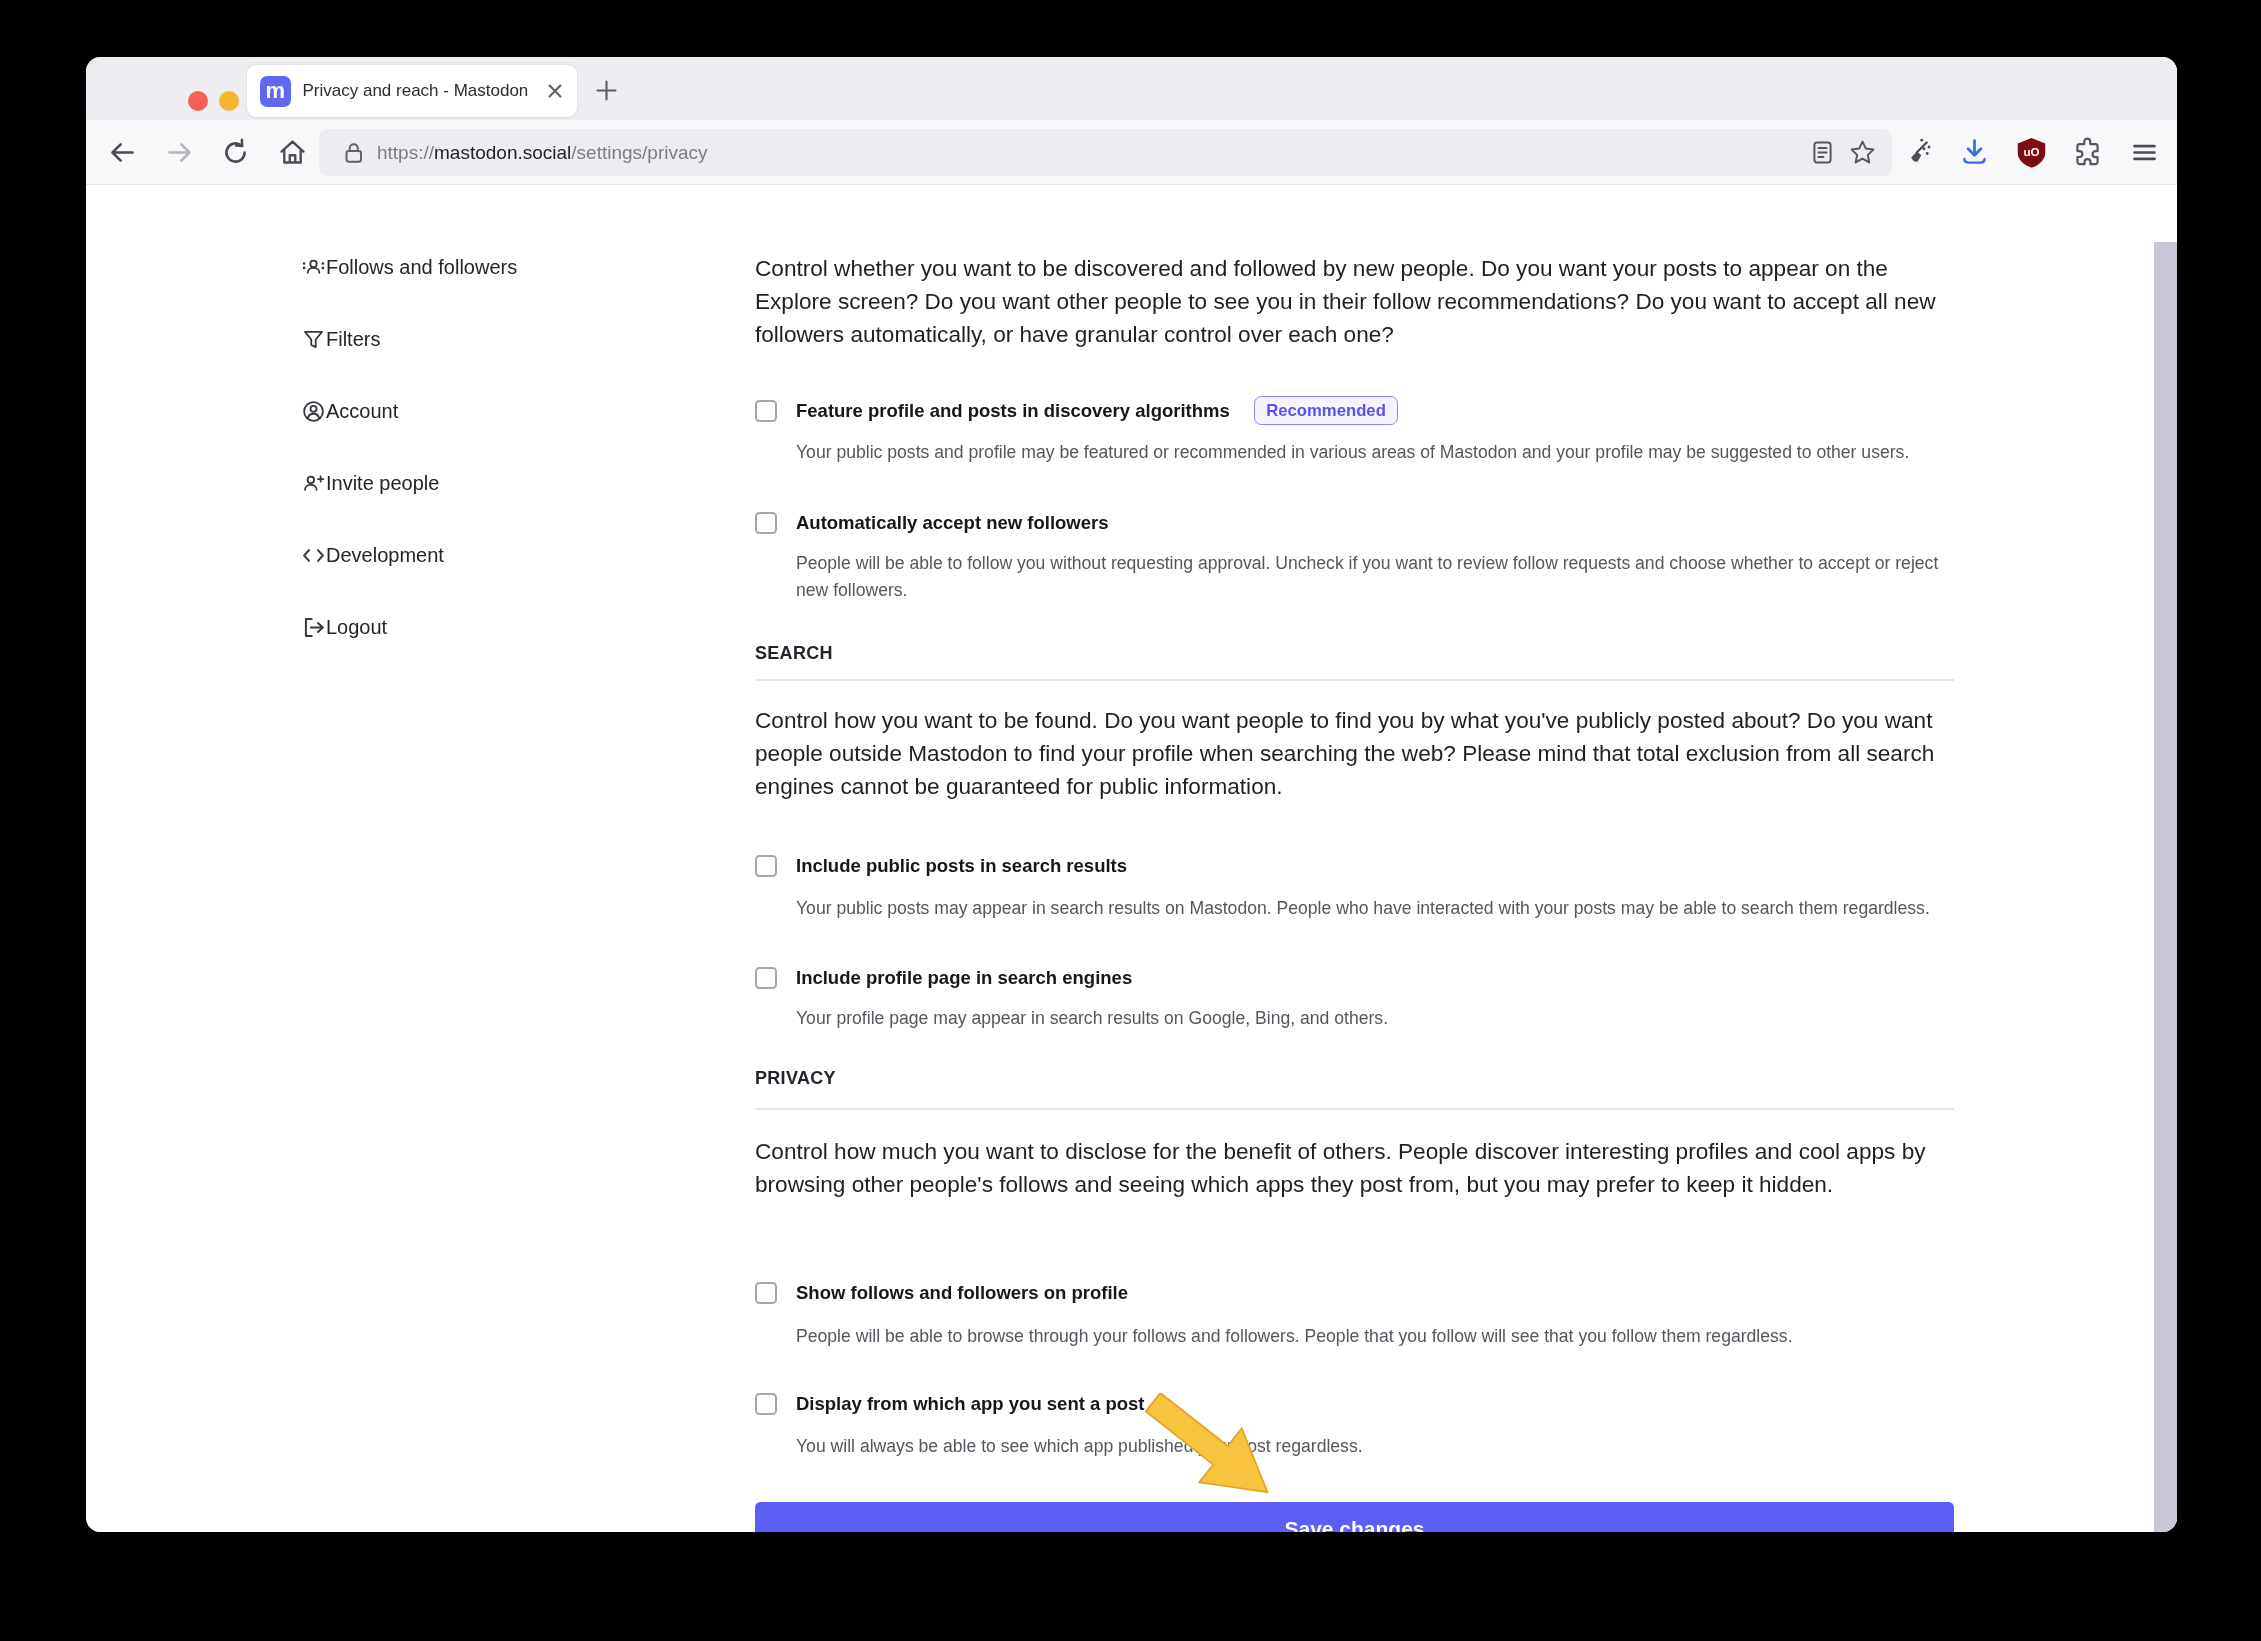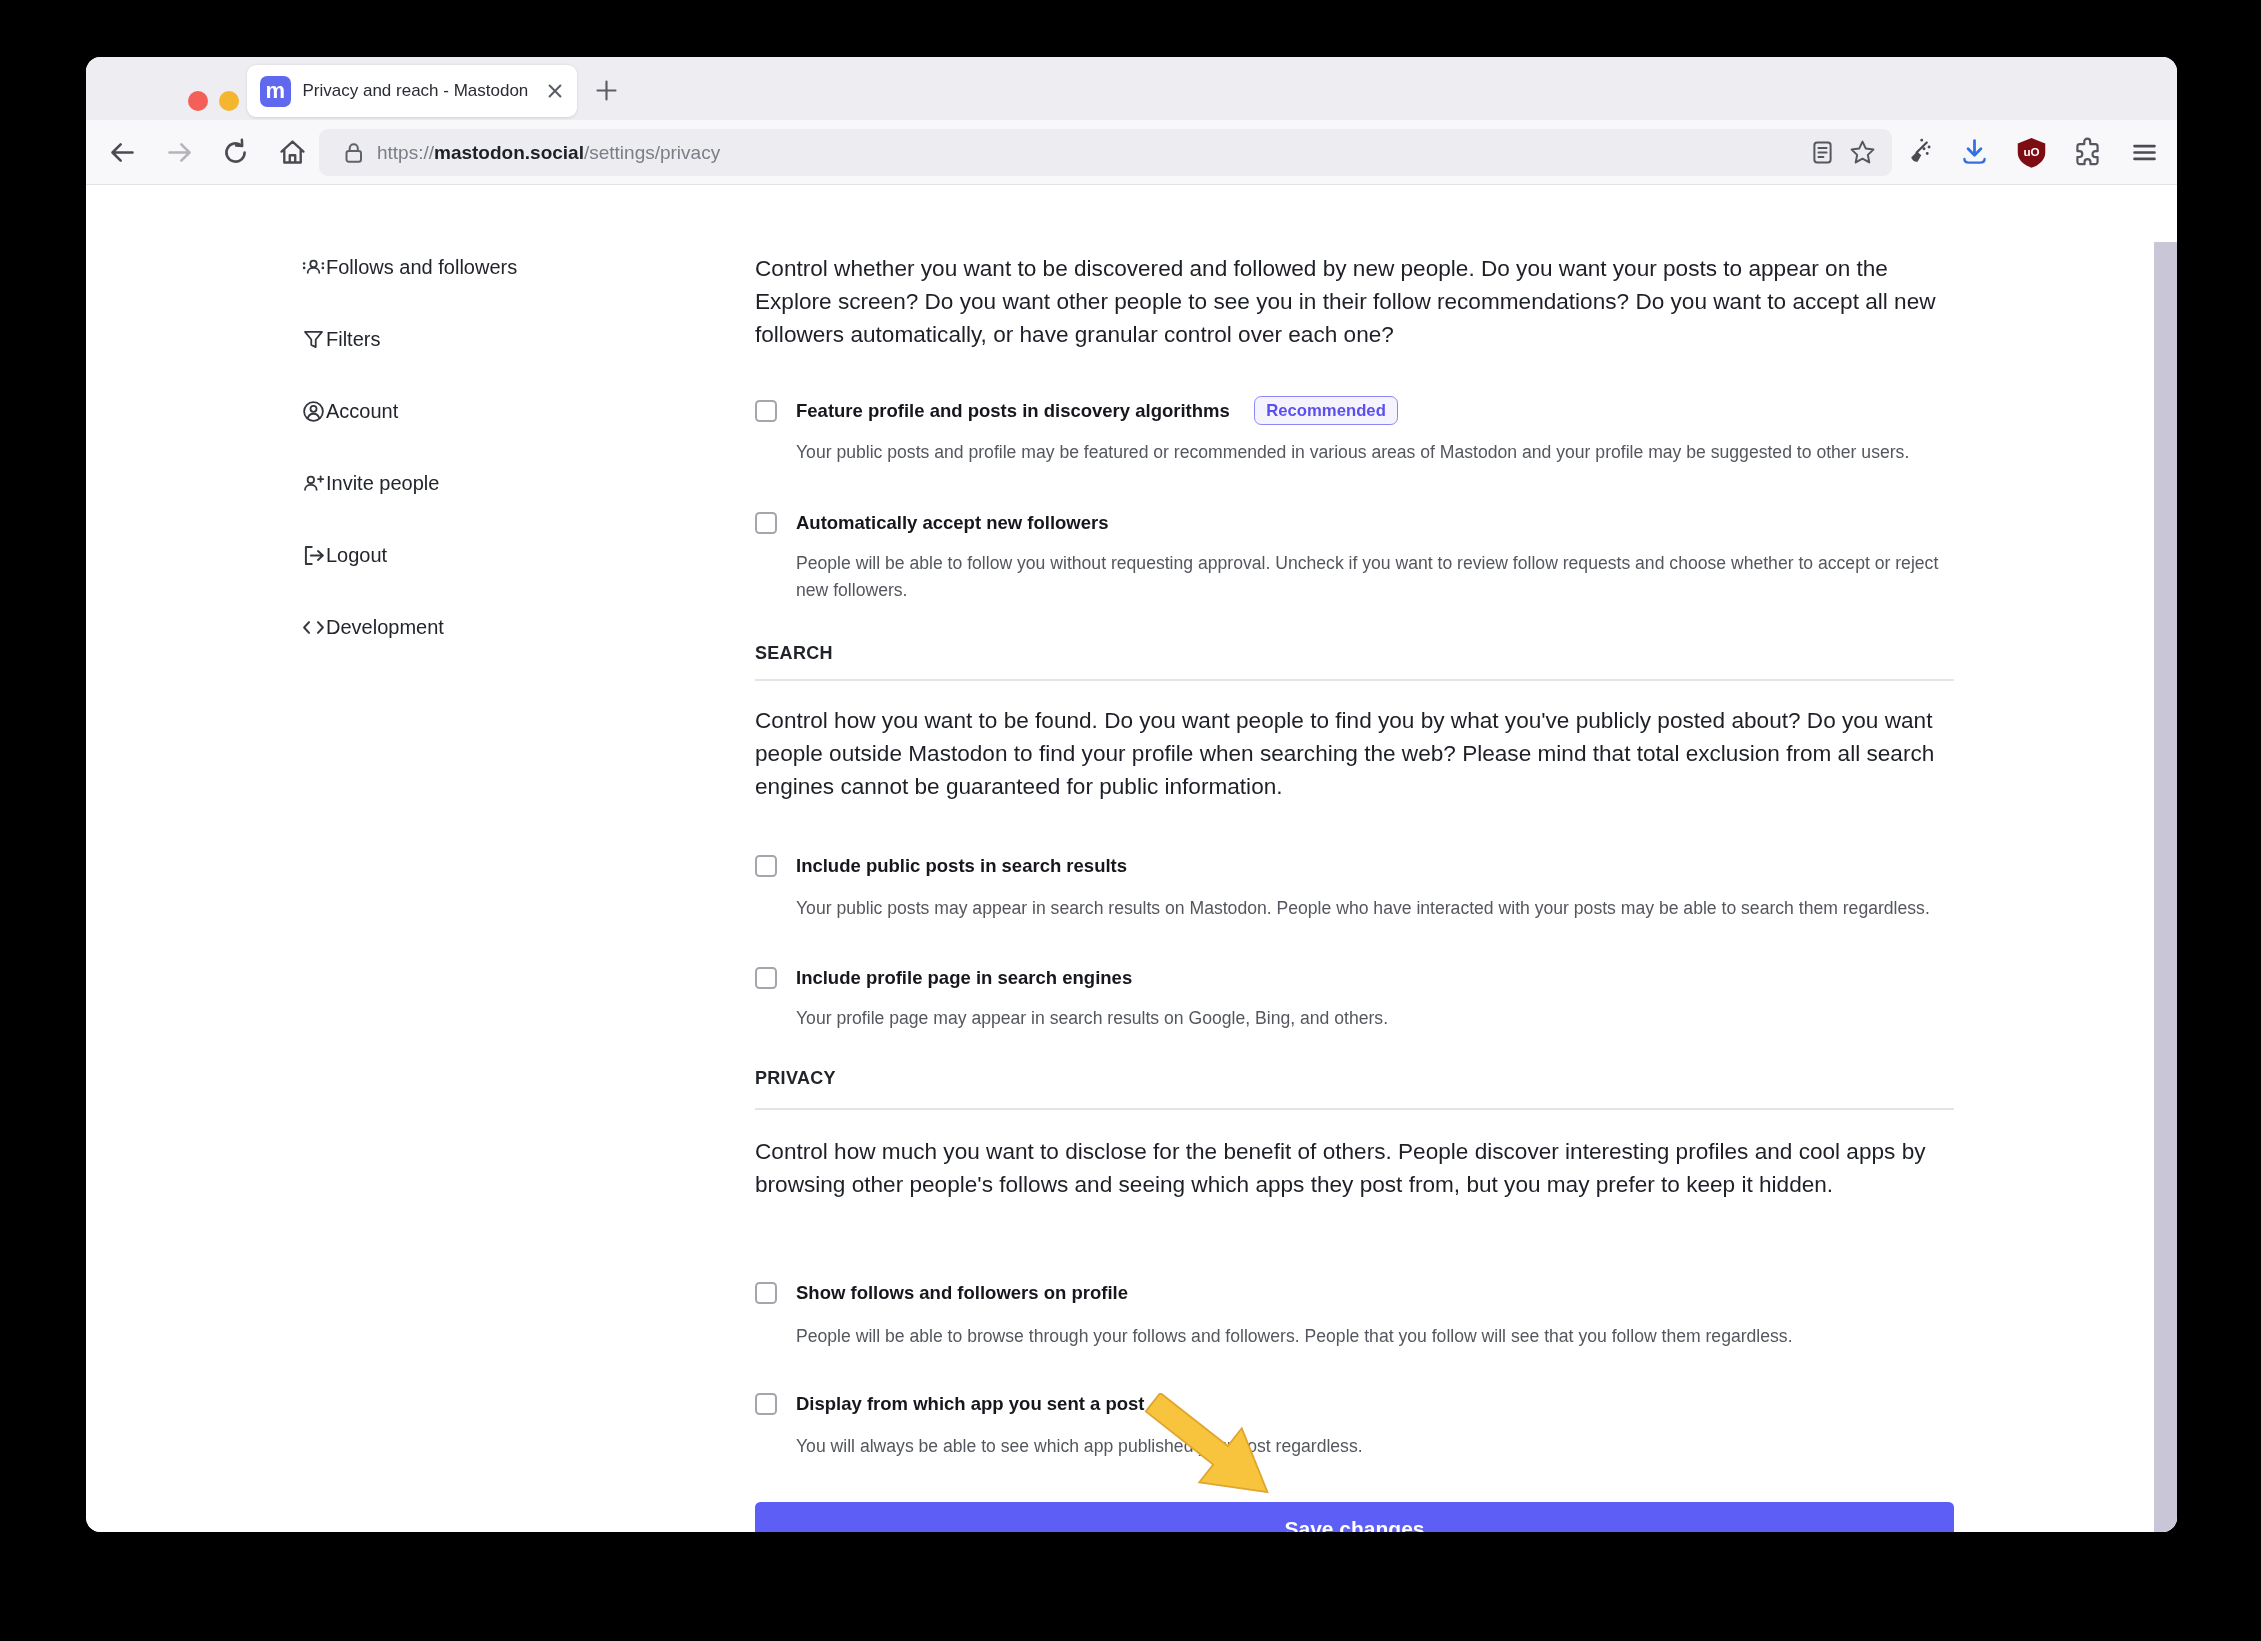--- a/index.html
+++ b/index.html
@@ -31,21 +31,21 @@
   .toolbar { position:relative; height:65px; background:#f8f7fa; border-bottom:0.9px solid #e2e1e7;
              display:flex; align-items:center; }
   .navbtns { display:flex; align-items:center; gap:23.5px; margin-left:20px; }
   .iconbtn { display:flex; align-items:center; justify-content:center; width:33px; height:33px; }
 
   .urlbar { position:absolute; left:233px; top:9px; width:1573px; height:47px;
             background:#ececf1; border-radius:9px; display:flex; align-items:center;
             padding:0 12.7px 0 16.3px; }
   .url-text { font-size:19px; margin-left:11px; white-space:nowrap; flex:1; }
   .url-scheme, .url-path { color:#7b7e87; }
-  .url-host { color:#1d2026; font-weight:bold; }
+  .url-host { color:#1d2026; font-weight:normal; }
   .urlbar .iconbtn { margin-left:7.2px; }
 
   .rightbtns { position:absolute; right:16.3px; top:9px; height:47px; display:flex;
                align-items:center; gap:23.5px; }
 
   
   .content { position:absolute; top:185px; left:0; right:0; bottom:0; background:#fff; }
 
   .scrollbar { position:absolute; top:0; right:0; bottom:0; width:22.6px; background:#c9c6d8; }
 
@@ -220,30 +220,30 @@
       <div class="side-item">
         <svg class="stroke-ic" width="25" height="25" viewBox="0 0 28 28" stroke="#33363d" stroke-width="2">
           <circle cx="11" cy="10" r="3.6"></circle>
           <path d="M4.5 21 c0 -3.5 3 -5.5 6.5 -5.5 s6.5 2 6.5 5.5"></path>
           <path d="M22 6 V12 M19 9 H25"></path>
         </svg>
         <span>Invite people</span>
       </div>
       <div class="side-item">
         <svg class="stroke-ic" width="25" height="25" viewBox="0 0 28 28" stroke="#33363d" stroke-width="2.2">
+          <path d="M9 8 L3.5 14 L9 20 M19 8 L24.5 14 L19 20"></path>
+        </svg>
+        <span>Development</span>
+      </div>
+      <div class="side-item">
+        <svg class="stroke-ic" width="25" height="25" viewBox="0 0 28 28" stroke="#33363d" stroke-width="2.2">
           <path d="M12 4.5 H5.5 V23.5 H12"></path>
           <path d="M11 14 H24 M19 9 L24.5 14 L19 19"></path>
         </svg>
         <span>Logout</span>
-      </div>
-      <div class="side-item">
-        <svg class="stroke-ic" width="25" height="25" viewBox="0 0 28 28" stroke="#33363d" stroke-width="2.2">
-          <path d="M9 8 L3.5 14 L9 20 M19 8 L24.5 14 L19 20"></path>
-        </svg>
-        <span>Development</span>
       </div>
     </nav>
 
     <div class="main">
 
       <p class="para" style="top:10px">Control whether you want to be discovered and followed by new people. Do you want your posts to appear on the Explore screen? Do you want other people to see you in their follow recommendations? Do you want to accept all new followers automatically, or have granular control over each one?</p>
 
       <div class="opt" style="top:154px">
         <span class="checkbox"></span>
         <span class="opt-label">Feature profile and posts in discovery algorithms</span>

